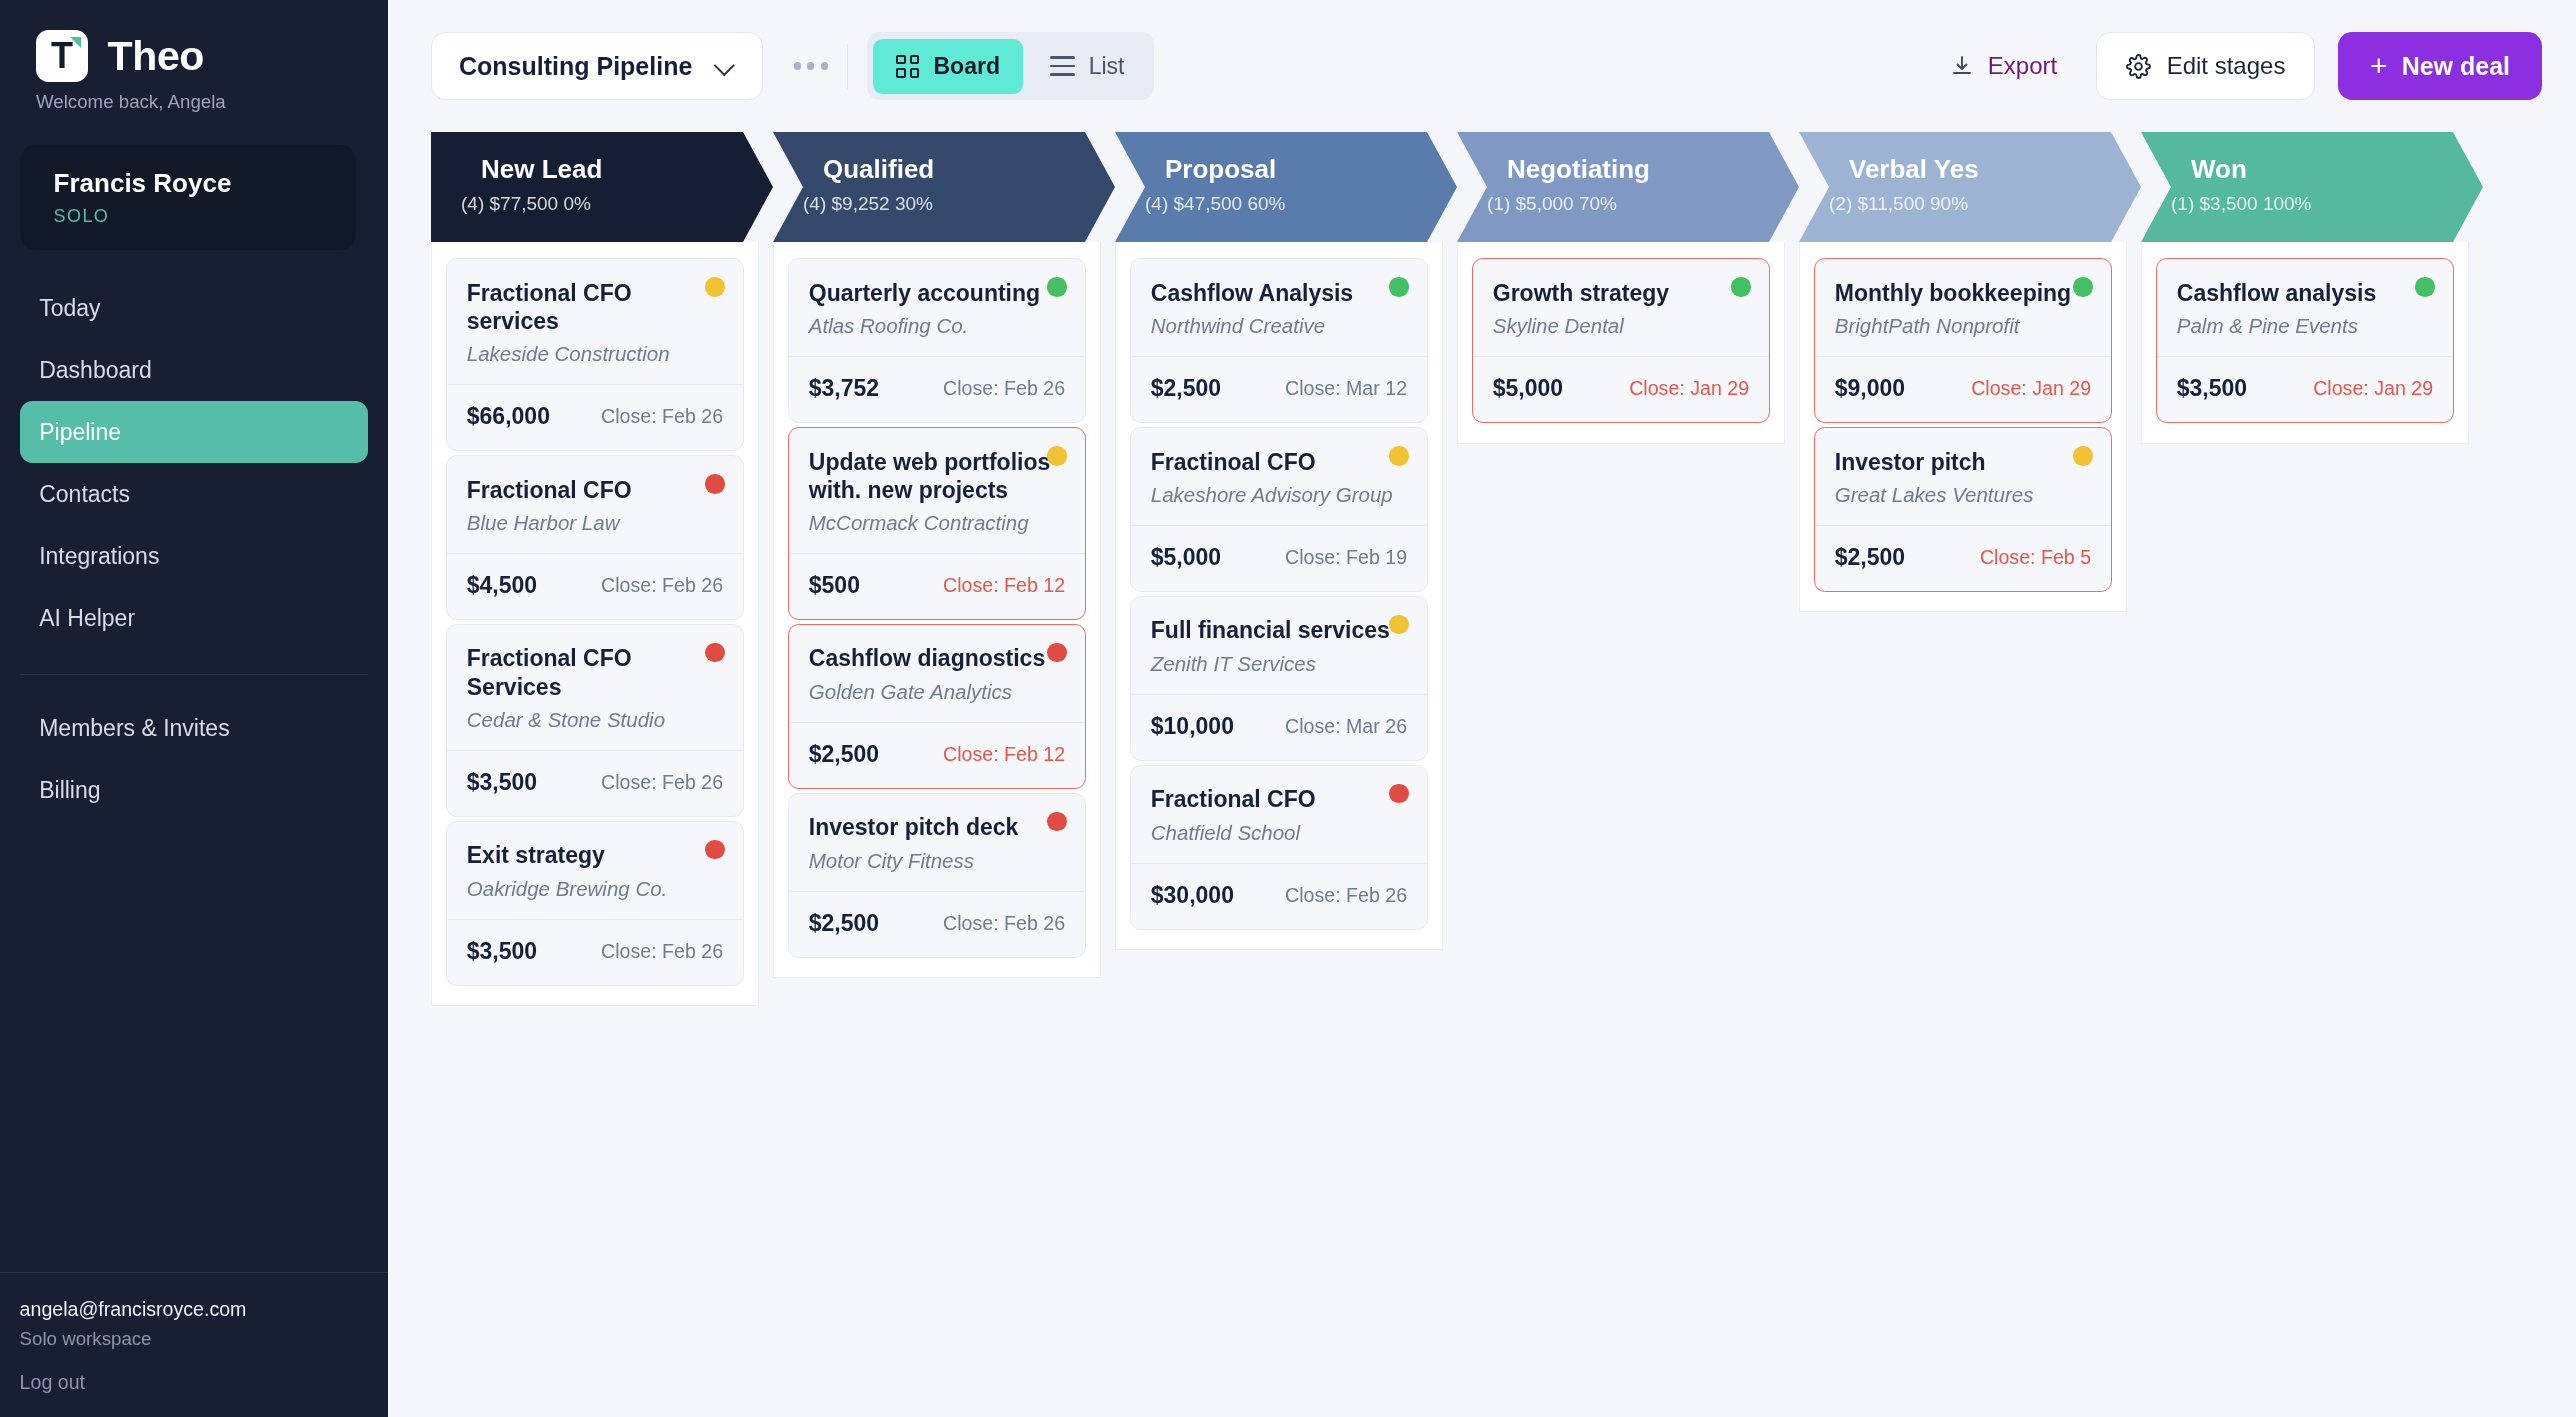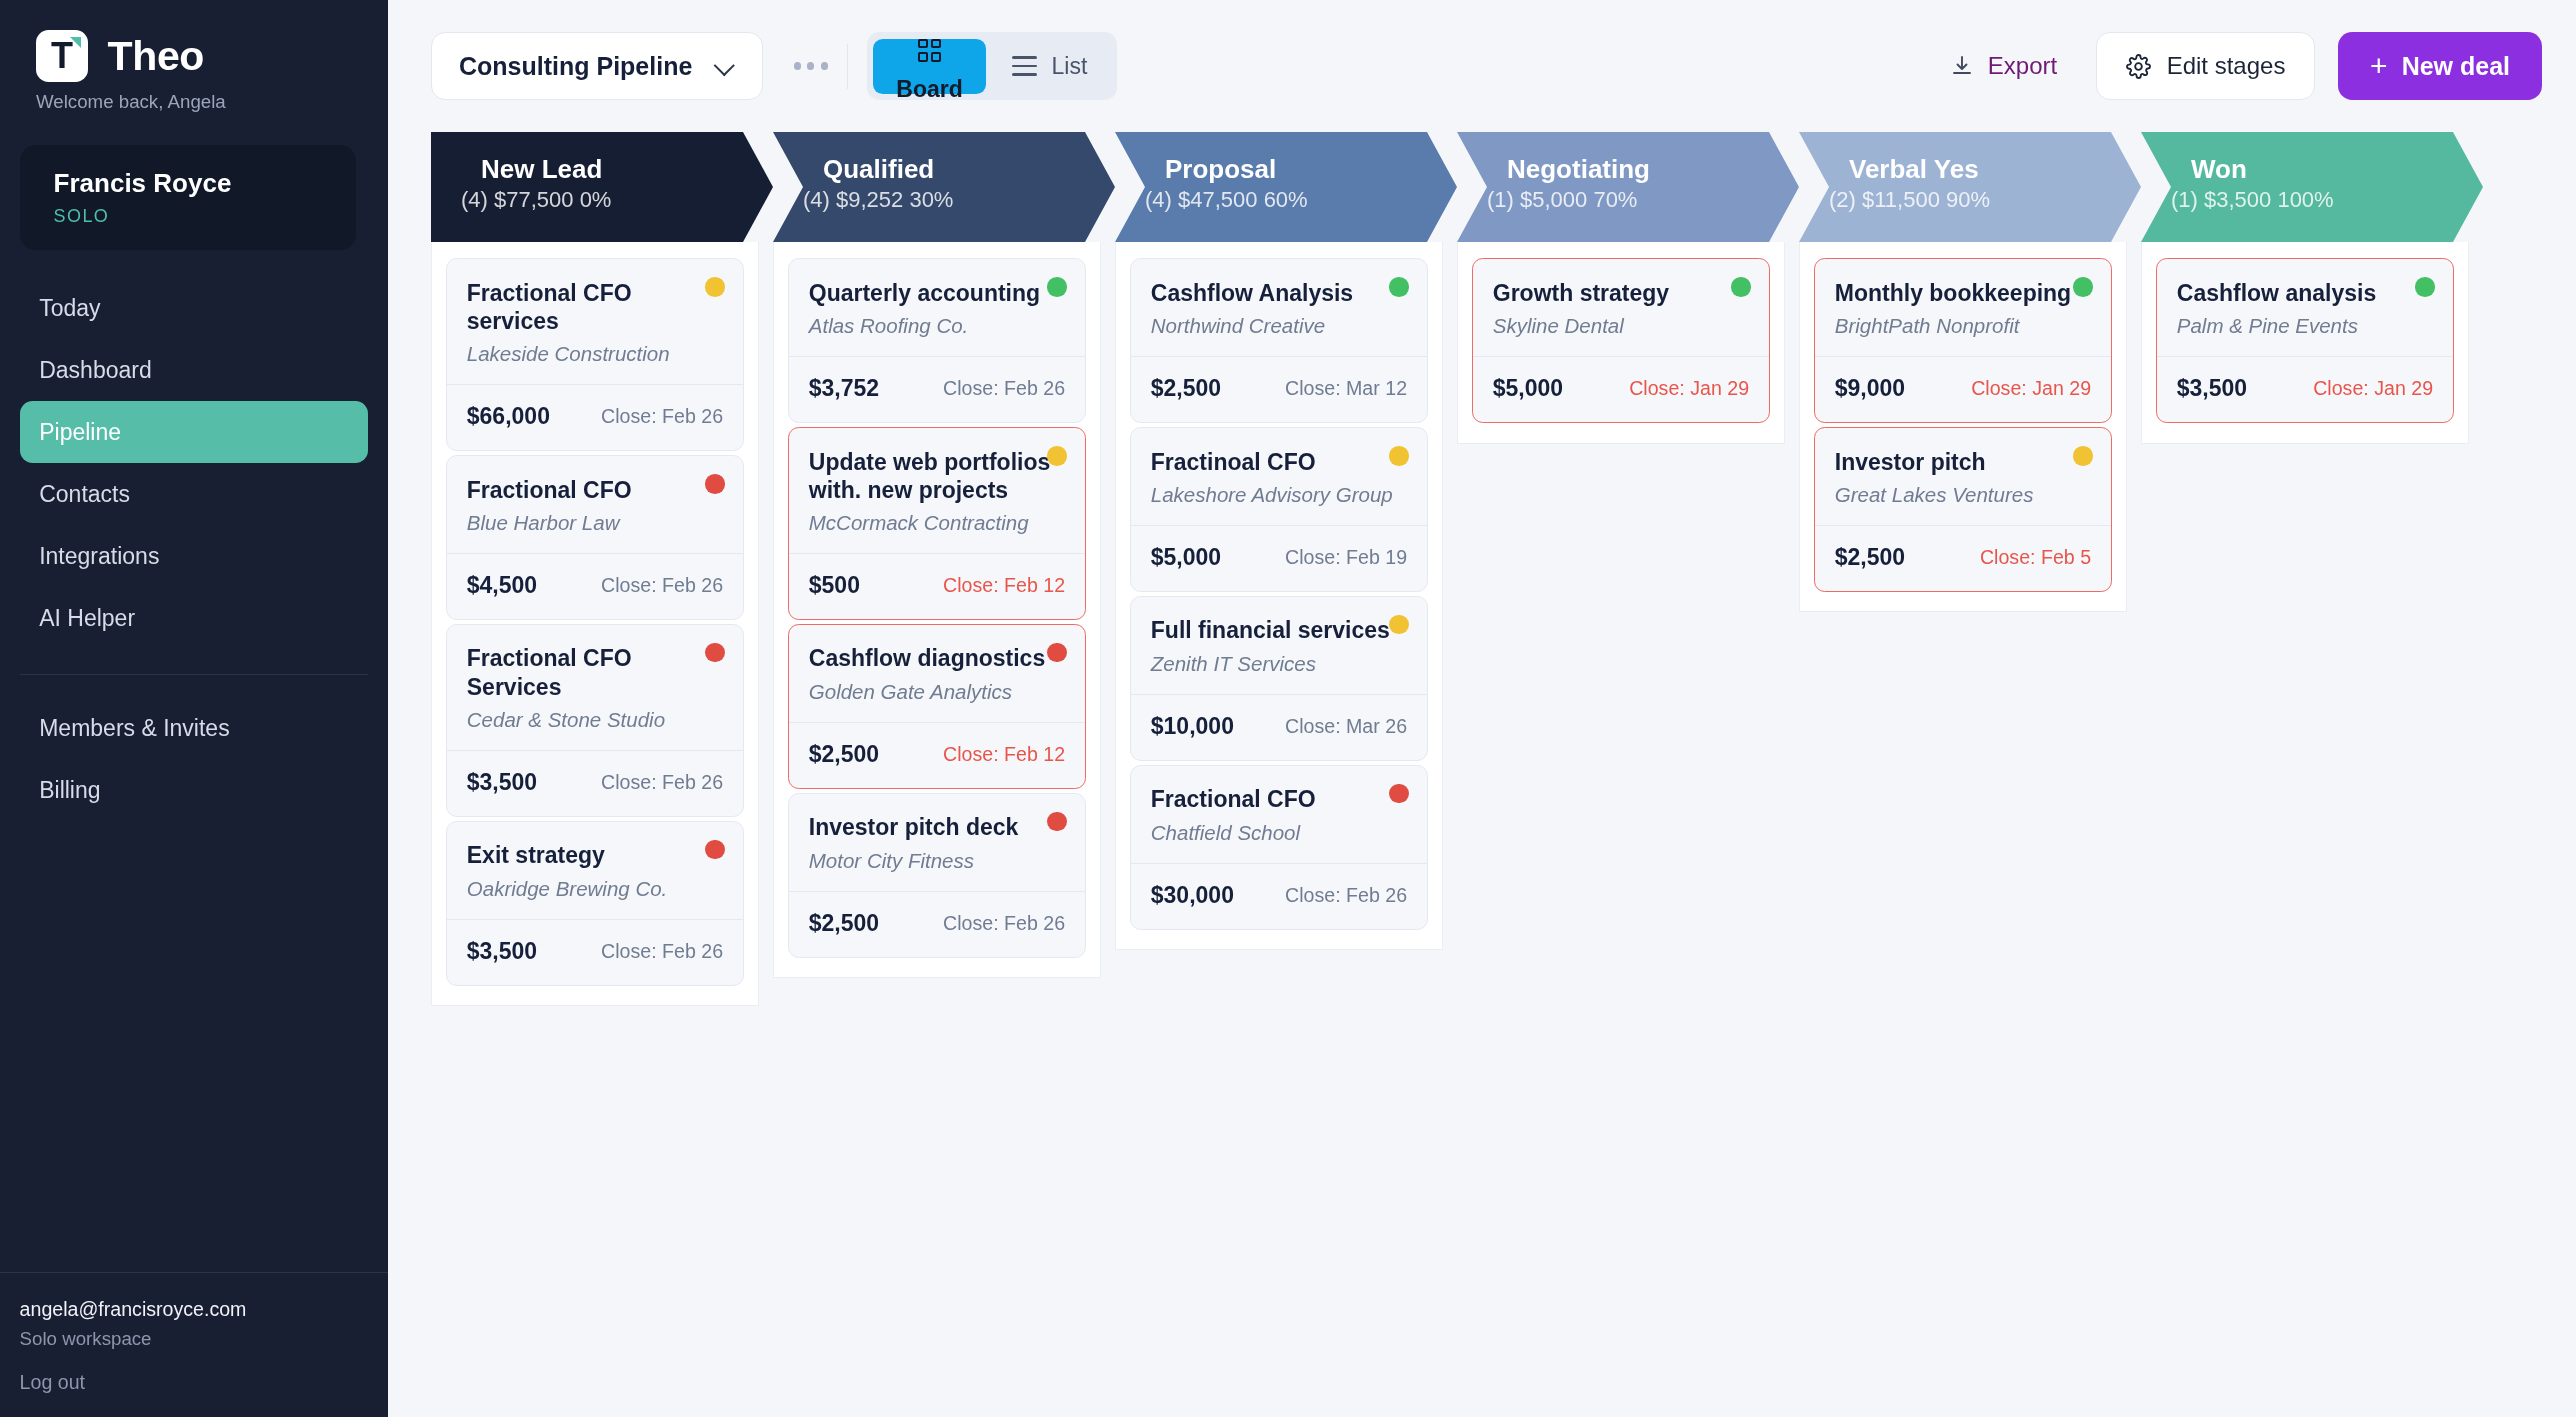--- a/index.html
+++ b/index.html
@@ -87,21 +87,21 @@
   .vdiv { width: 0.9px; height: 45px; background: #e1e6ef; margin: 0 19.6px 0 10.7px; }
 
   .view-toggle {
     display: flex; align-items: center; background: #e7ebf3;
     border-radius: 12.5px; padding: 6.2px; gap: 3.6px;
   }
   .view-btn {
     height: 55px; display: flex; align-items: center; gap: 14.2px;
     padding: 0 23px; border-radius: 9.8px; font-size: 23px; color: #4a5468; cursor: pointer;
   }
-  .view-btn.active { background: #0ea5e9; color: #121a2b; font-weight: bold; flex-direction: column; }
+  .view-btn.active { background: #5eead4; color: #121a2b; font-weight: bold; }
   .grid-icon { width: 23px; height: 23px; display: grid; grid-template-columns: 9.8px 9.8px; grid-template-rows: 9.8px 9.8px; gap: 3.6px; }
   .grid-icon span { border: 2.2px solid currentColor; border-radius: 1.8px; }
   .list-icon { width: 25px; height: 19.6px; display: flex; flex-direction: column; justify-content: space-between; }
   .list-icon span { height: 2.7px; background: currentColor; border-radius: 1.8px; }
   .list-icon span:nth-child(1) { width: 25px; }
   .list-icon span:nth-child(2) { width: 25px; }
   .list-icon span:nth-child(3) { width: 25px; }
 
   .toolbar-right { margin-left: auto; display: flex; align-items: center; gap: 23px; }
   .export-btn {
@@ -127,21 +127,21 @@
   }
   .column { width: 342px; flex: 0 0 342px; position: relative; }
   .col-head {
     height: 110px; position: relative; padding: 23px 0 0 30px; color: #fff;
     clip-path: polygon(0 0, calc(100% - 30px) 0, 100% 50%, calc(100% - 30px) 100%, 0 100%, 30px 50%);
   }
   .column:first-child .col-head {
     clip-path: polygon(0 0, calc(100% - 30px) 0, 100% 50%, calc(100% - 30px) 100%, 0 100%);
   }
   .col-title { font-size: 26px; font-weight: bold; line-height: 1.1; margin-left: 20px; }
-  .col-meta { margin-top: 3px; font-size: 22px; color: rgba(255,255,255,0.82); }
+  .col-meta { margin-top: 9px; font-size: 19px; color: rgba(255,255,255,0.82); }
   .col-body {
     background: #ffffff; border: 0.9px solid #e9edf4; border-top: none;
     margin: 0 14.2px 0 0; padding: 16px 14.2px 19.6px 14.2px;
     display: flex; flex-direction: column; gap: 4px;
   }
 
   .deal-card {
     background: #f5f7fa; border: 0.9px solid #e4e9f1; border-radius: 10.7px;
     overflow: hidden; cursor: pointer;
   }

